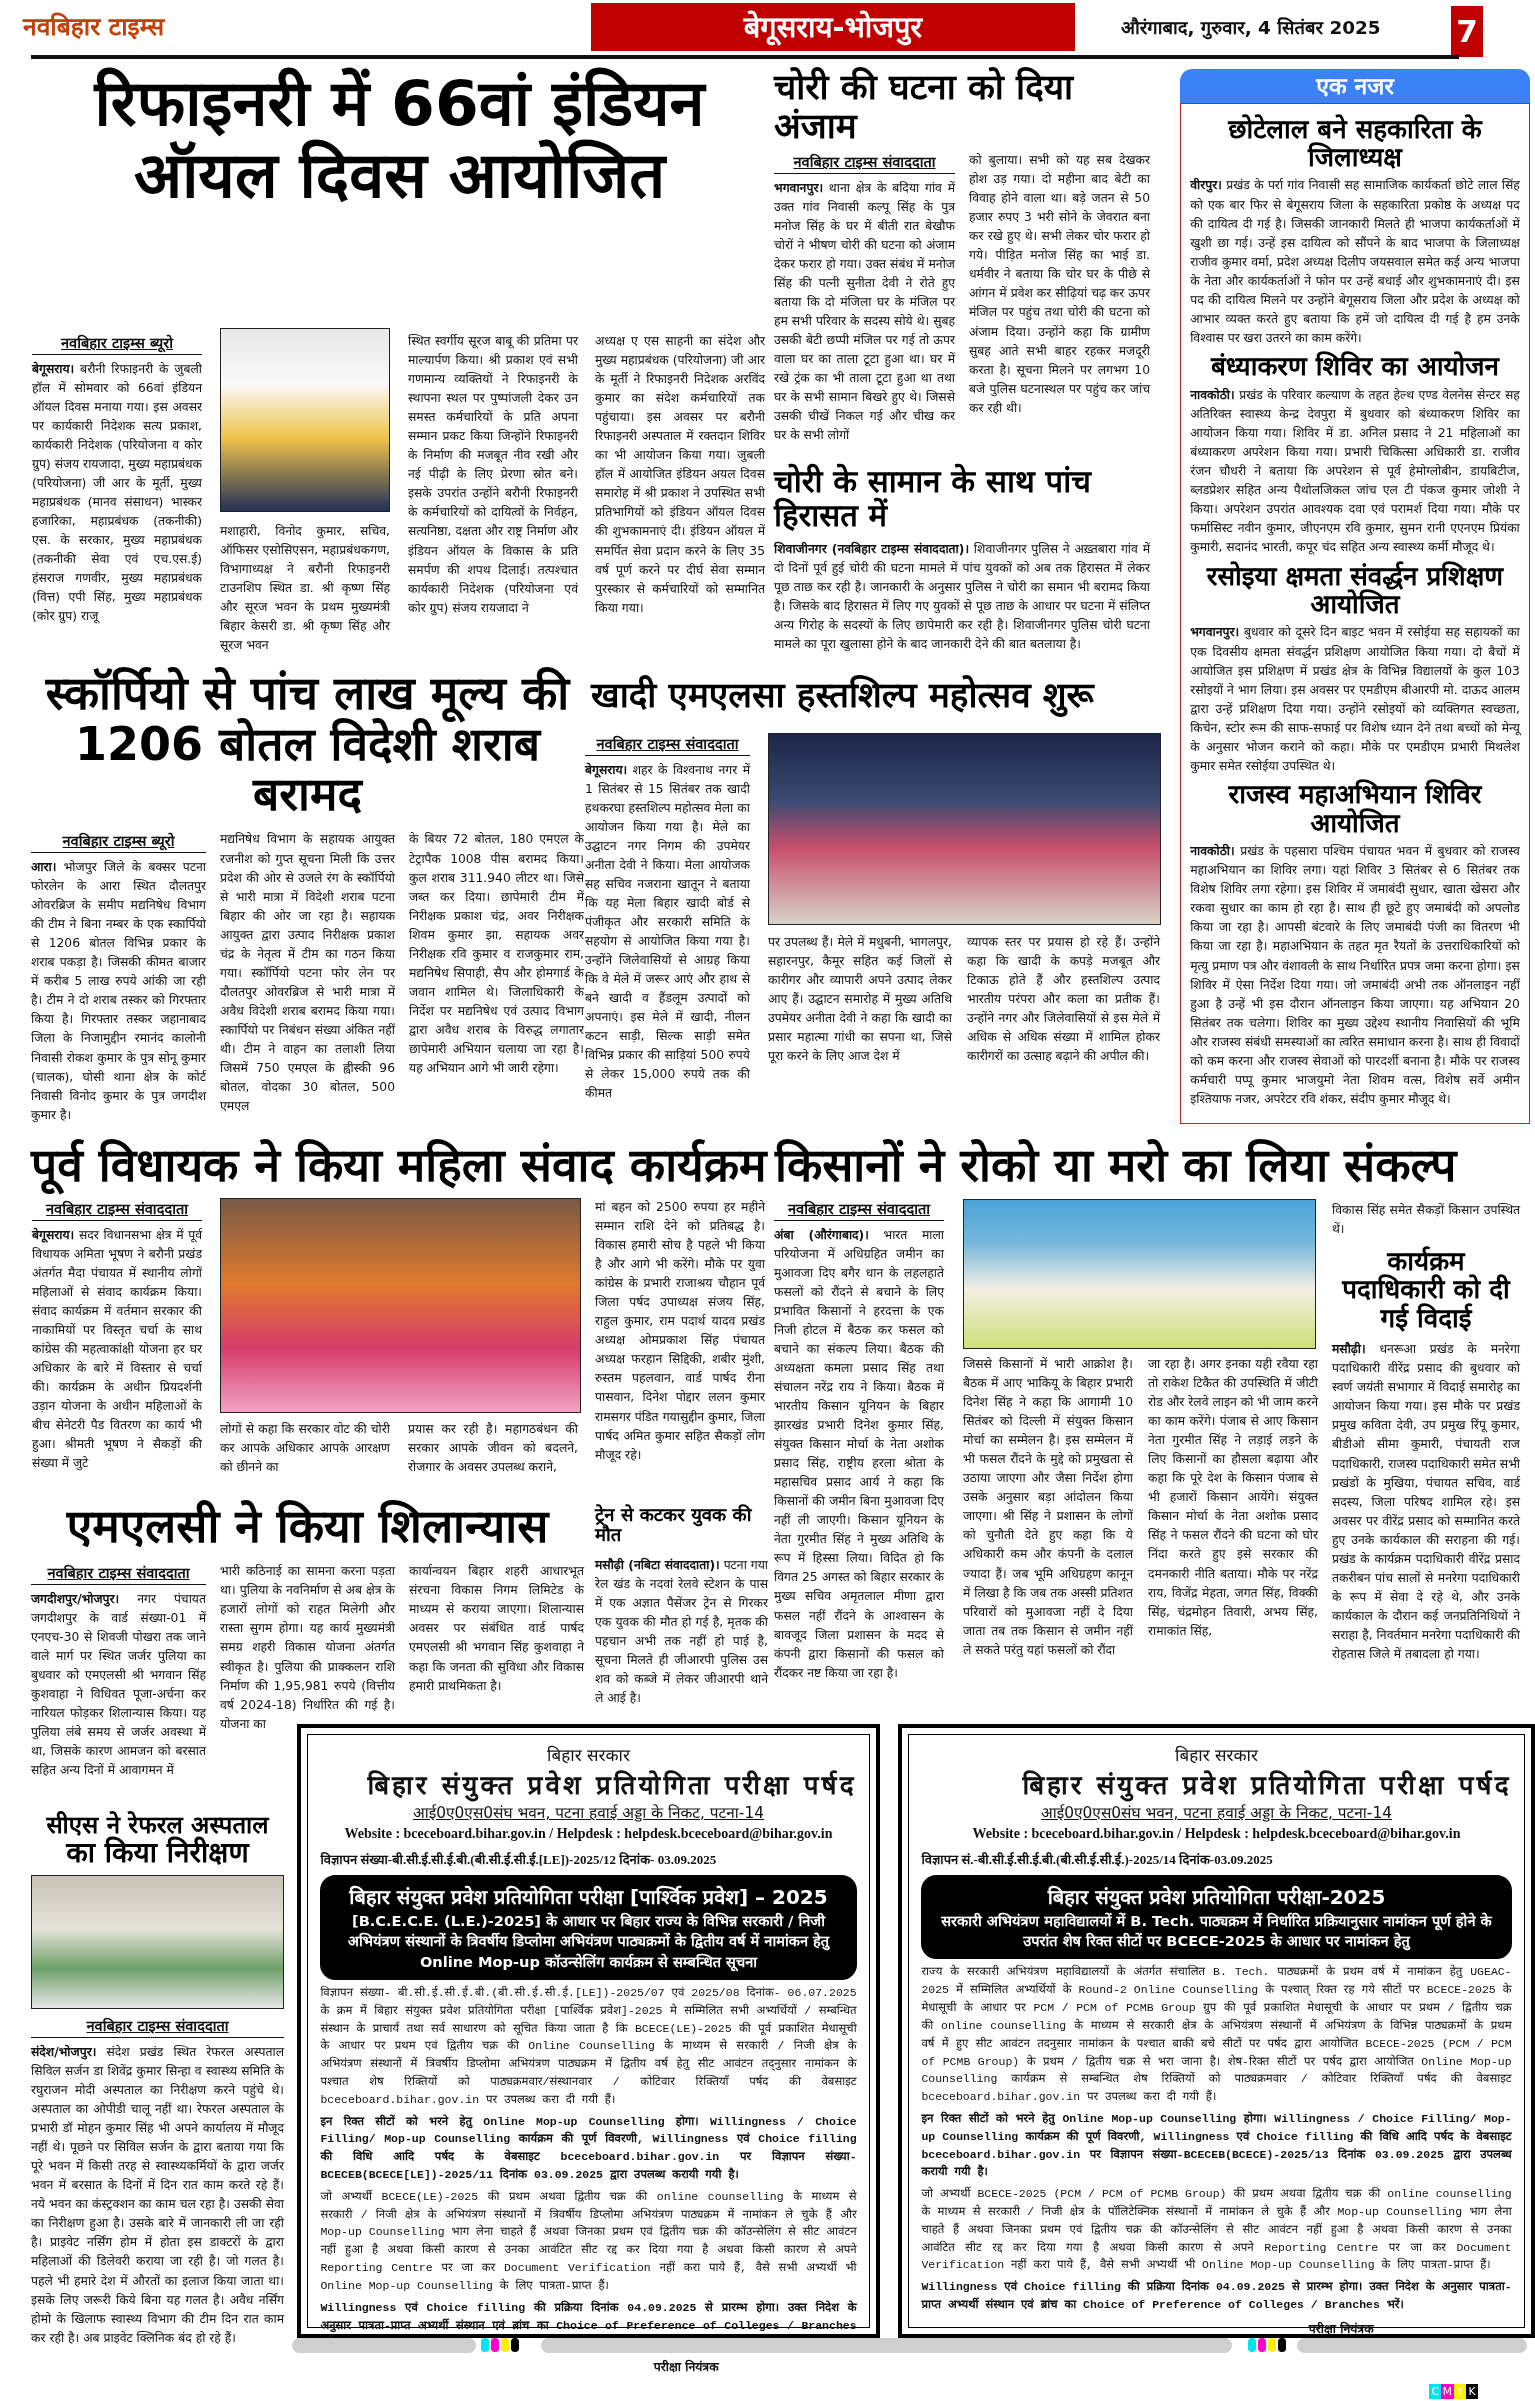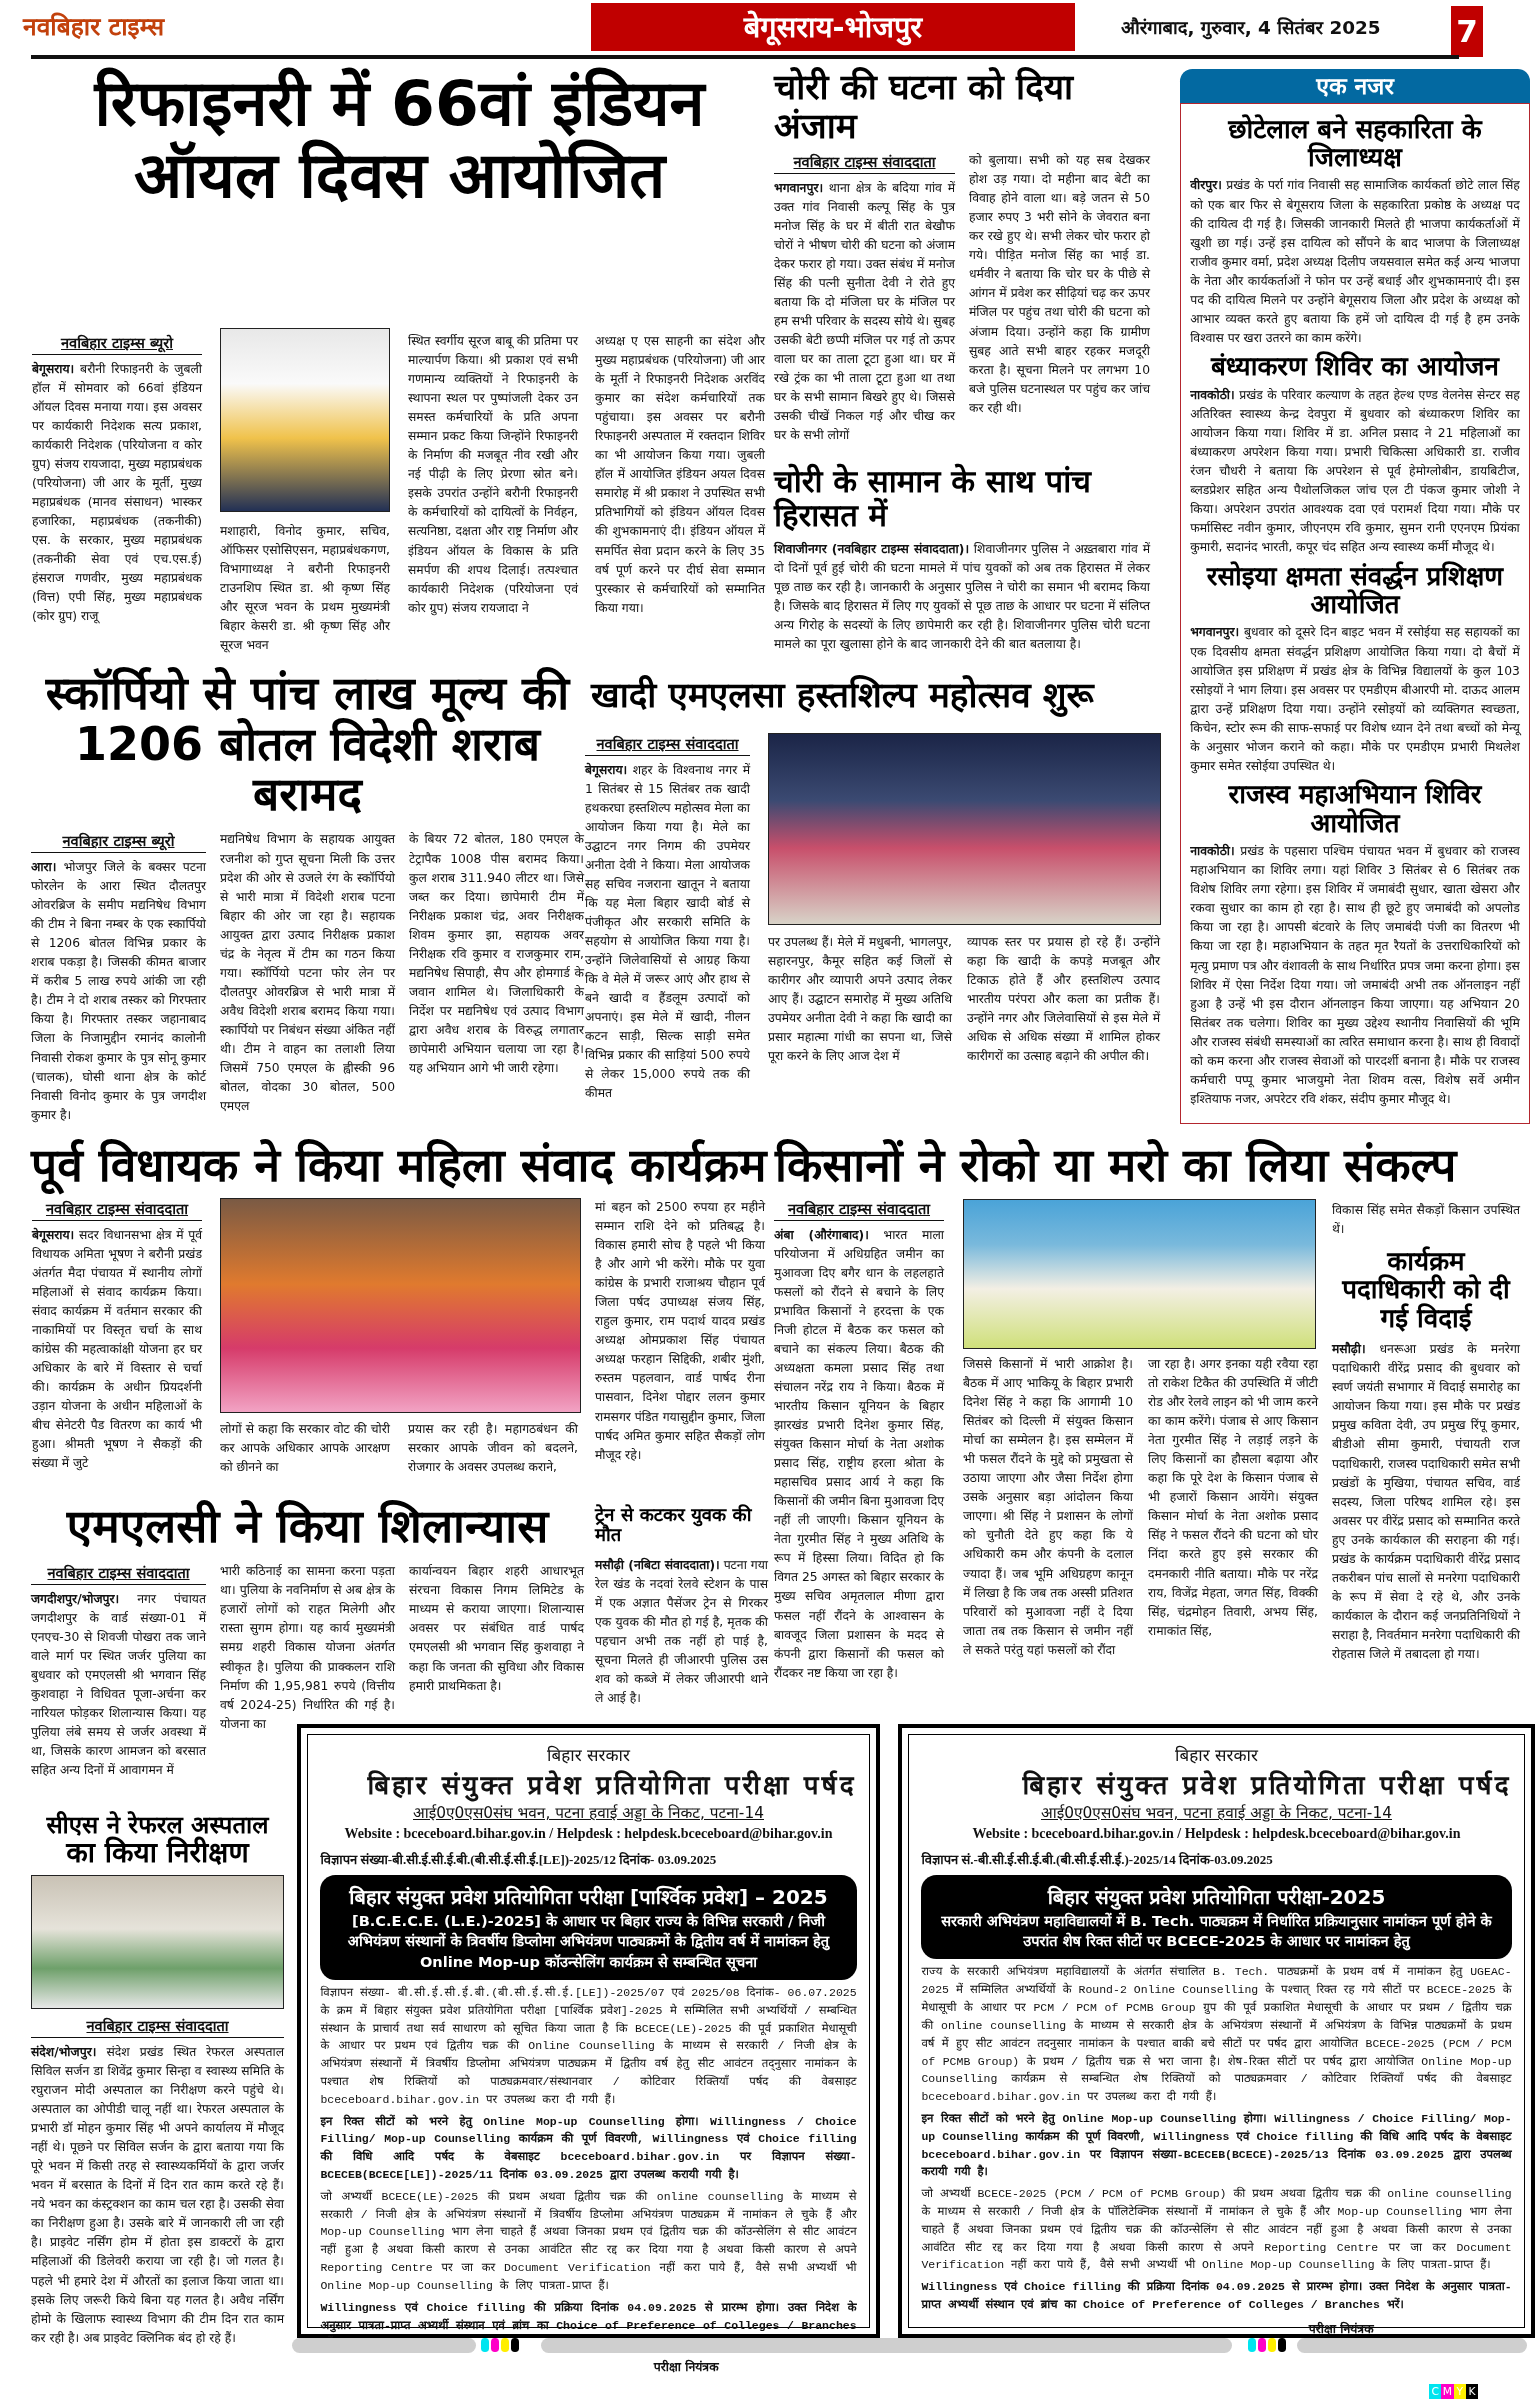--- a/index.html
+++ b/index.html
@@ -20,21 +20,21 @@
 .body{font-size:12.3px;line-height:1.55;text-align:justify;color:#111}
 .body b{font-weight:bold}
 .cols{display:flex;gap:14px}
 .col{flex:1}
 .photo{background:linear-gradient(135deg,#8a7a6a,#d9c7a8 40%,#5b6f8a);border:1.5px solid #222}
 .photo.p1{background:linear-gradient(180deg,#e8e8e8 0%,#fafafa 30%,#f0c24b 60%,#223055 100%)}
 .photo.p2{background:linear-gradient(180deg,#1b2547 0%,#3b4a72 35%,#c84f6b 60%,#d8d3c8 100%)}
 .photo.p3{background:linear-gradient(180deg,#7a5a44 0%,#e07a2e 40%,#d63b6a 70%,#f2a3c4 100%)}
 .photo.p4{background:linear-gradient(180deg,#4aa3d8 0%,#79b9dc 30%,#f3efe4 60%,#cfe07a 100%)}
 .photo.p5{background:linear-gradient(180deg,#c9c2b5 0%,#e6e3da 40%,#6ea06a 70%,#e8e8e8 100%)}
-.ek-nazar{left:1180px;top:69px;width:350px;height:34px;background:#0369a1;color:#fff;border-radius:12.3px 12.3px 0 0;font-size:23px;font-weight:bold;text-align:center;line-height:34px}
+.ek-nazar{left:1180px;top:69px;width:350px;height:34px;background:#3b82f6;color:#fff;border-radius:12.3px 12.3px 0 0;font-size:23px;font-weight:bold;text-align:center;line-height:34px}
 .sidebox{left:1180px;top:103px;width:350px;height:1021px;border:1.5px solid #b3262e;padding:6.1px 9.2px}
 .sidebox .hl{text-align:center;margin:4.6px 0}
 .ad{border:4.6px solid #000;padding:6.1px;background:#fff}
 .ad-inner{border:1.5px solid #000;height:100%;padding:7.7px 12.3px;position:relative}
 .ad .gov{text-align:center;font-size:17px}
 .ad .board{text-align:right;font-size:26px;font-weight:bold;letter-spacing:3.1px;font-family:"DejaVu Serif",serif}
 .ad .addr{text-align:center;font-size:15.4px;text-decoration:underline}
 .ad .web{text-align:center;font-size:14px;font-weight:bold;font-family:"Liberation Serif",serif;margin-top:3.1px}
 .ad .advno{font-size:13px;font-weight:bold;font-family:"Liberation Serif",serif;margin:7.7px 0}
 .ad .blackbox{background:#000;color:#fff;border-radius:15.4px;padding:7.7px 10.7px;text-align:center;font-size:14.6px;font-weight:bold;line-height:1.4}
@@ -149,21 +149,21 @@
   <div class="body"><b>मसौढ़ी।</b> धनरूआ प्रखंड के मनरेगा पदाधिकारी वीरेंद्र प्रसाद की बुधवार को स्वर्ण जयंती सभागार में विदाई समारोह का आयोजन किया गया। इस मौके पर प्रखंड प्रमुख कविता देवी, उप प्रमुख रिंपू कुमार, बीडीओ सीमा कुमारी, पंचायती राज पदाधिकारी, राजस्व पदाधिकारी समेत सभी प्रखंडों के मुखिया, पंचायत सचिव, वार्ड सदस्य, जिला परिषद शामिल रहे। इस अवसर पर वीरेंद्र प्रसाद को सम्मानित करते हुए उनके कार्यकाल की सराहना की गई। प्रखंड के कार्यक्रम पदाधिकारी वीरेंद्र प्रसाद तकरीबन पांच सालों से मनरेगा पदाधिकारी के रूप में सेवा दे रहे थे, और उनके कार्यकाल के दौरान कई जनप्रतिनिधियों ने सराहा है, निवर्तमान मनरेगा पदाधिकारी की रोहतास जिले में तबादला हो गया।</div>
 </div>
 
 <div class="abs" style="left:31px;top:1501px;width:553px">
   <div class="hl hl-l" style="text-align:center">एमएलसी ने किया शिलान्यास</div>
   <div class="cols" style="margin-top:10.7px">
     <div class="col">
       <div class="byline">नवबिहार टाइम्स संवाददाता</div>
       <div class="body"><b>जगदीशपुर/भोजपुर।</b> नगर पंचायत जगदीशपुर के वार्ड संख्या-01 में एनएच-30 से शिवजी पोखरा तक जाने वाले मार्ग पर स्थित जर्जर पुलिया का बुधवार को एमएलसी श्री भगवान सिंह कुशवाहा ने विधिवत पूजा-अर्चना कर नारियल फोड़कर शिलान्यास किया। यह पुलिया लंबे समय से जर्जर अवस्था में था, जिसके कारण आमजन को बरसात सहित अन्य दिनों में आवागमन में</div>
     </div>
-    <div class="col body">भारी कठिनाई का सामना करना पड़ता था। पुलिया के नवनिर्माण से अब क्षेत्र के हजारों लोगों को राहत मिलेगी और रास्ता सुगम होगा। यह कार्य मुख्यमंत्री समग्र शहरी विकास योजना अंतर्गत स्वीकृत है। पुलिया की प्राक्कलन राशि निर्माण की 1,95,981 रुपये (वित्तीय वर्ष 2024-25) निर्धारित की गई है। योजना का</div>
+    <div class="col body">भारी कठिनाई का सामना करना पड़ता था। पुलिया के नवनिर्माण से अब क्षेत्र के हजारों लोगों को राहत मिलेगी और रास्ता सुगम होगा। यह कार्य मुख्यमंत्री समग्र शहरी विकास योजना अंतर्गत स्वीकृत है। पुलिया की प्राक्कलन राशि निर्माण की 1,95,981 रुपये (वित्तीय वर्ष 2024-18) निर्धारित की गई है। योजना का</div>
     <div class="col body">कार्यान्वयन बिहार शहरी आधारभूत संरचना विकास निगम लिमिटेड के माध्यम से कराया जाएगा। शिलान्यास अवसर पर संबंधित वार्ड पार्षद एमएलसी श्री भगवान सिंह कुशवाहा ने कहा कि जनता की सुविधा और विकास हमारी प्राथमिकता है।</div>
   </div>
 </div>
 
 <div class="abs" style="left:595px;top:1505px;width:173px">
   <div class="hl" style="font-size:18.4px">ट्रेन से कटकर युवक की मौत</div>
   <div class="body" style="margin-top:10.7px"><b>मसौढ़ी (नबिटा संवाददाता)।</b> पटना गया रेल खंड के नदवां रेलवे स्टेशन के पास में एक अज्ञात पैसेंजर ट्रेन से गिरकर एक युवक की मौत हो गई है, मृतक की पहचान अभी तक नहीं हो पाई है, सूचना मिलते ही जीआरपी पुलिस उस शव को कब्जे में लेकर जीआरपी थाने ले आई है।</div>
 </div>
 
 <div class="abs" style="left:31px;top:1812px;width:253px">

